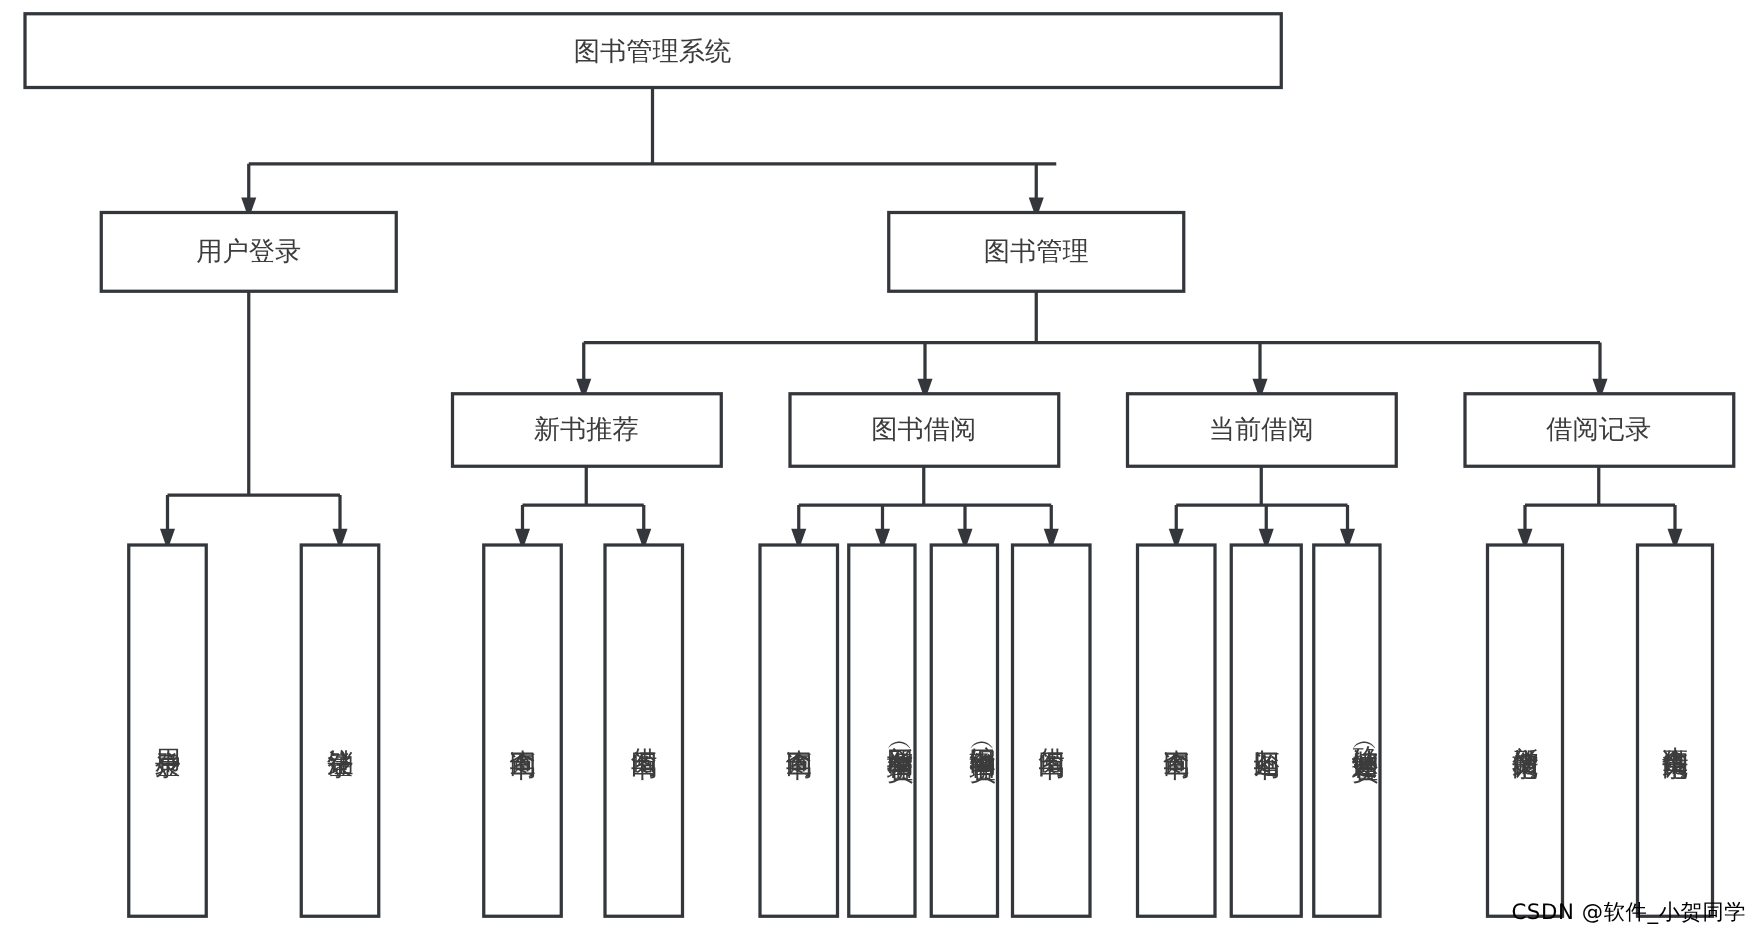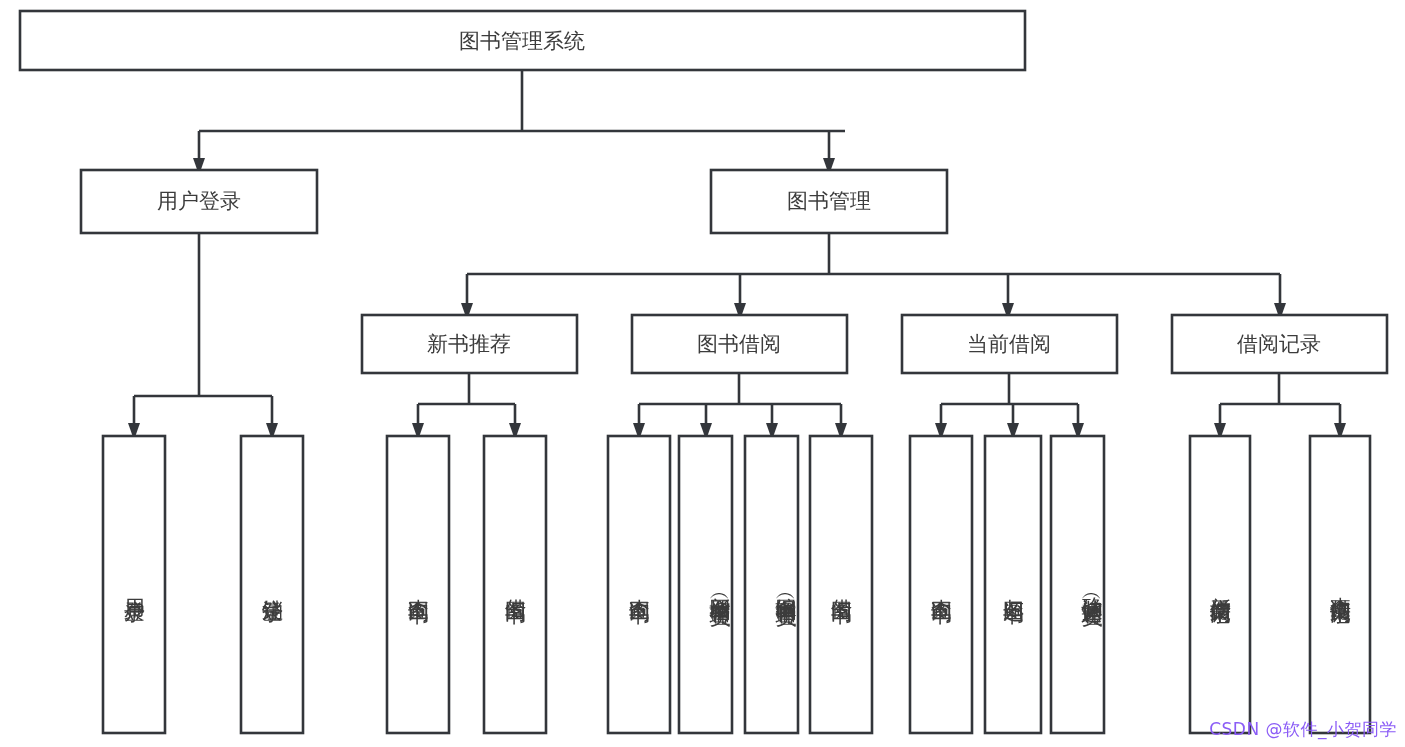--- a/index.html
+++ b/index.html
@@ -65,21 +65,21 @@
   }
   .leaf-label.centerv {
     align-items: center;
   }
   .watermark {
     position: absolute;
     right: 8px;
     bottom: 6px;
     font-family: "DejaVu Sans", "Liberation Sans", sans-serif;
     font-size: 17px;
-    color: #8b5cf6;
+    color: #000000;
     letter-spacing: 0.5px;
     white-space: nowrap;
   }
 </style>
 </head>
 <body>
 
 <div id="diagram-root">
 
   <svg id="tree-svg" viewBox="0 0 1405 747">

